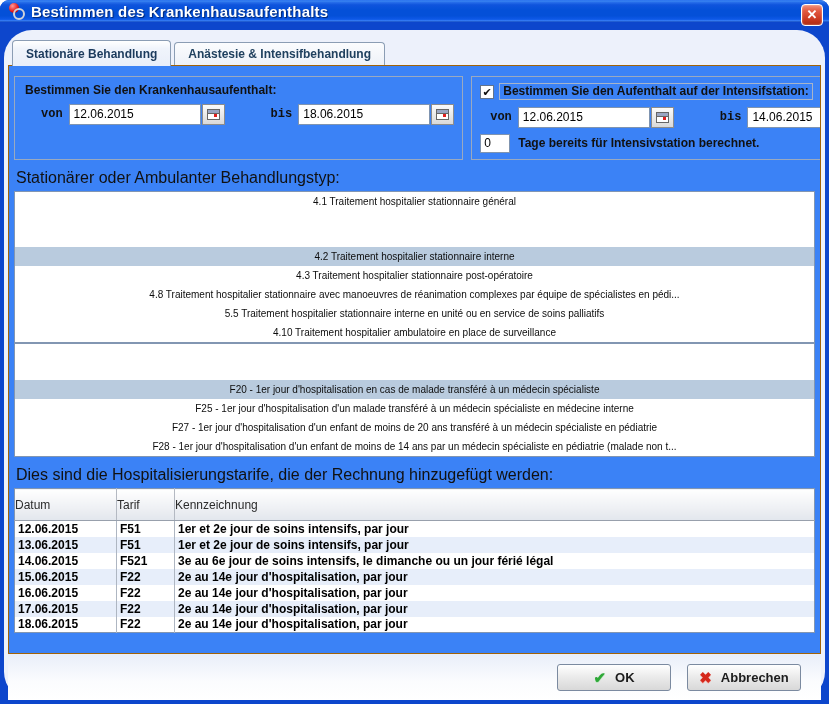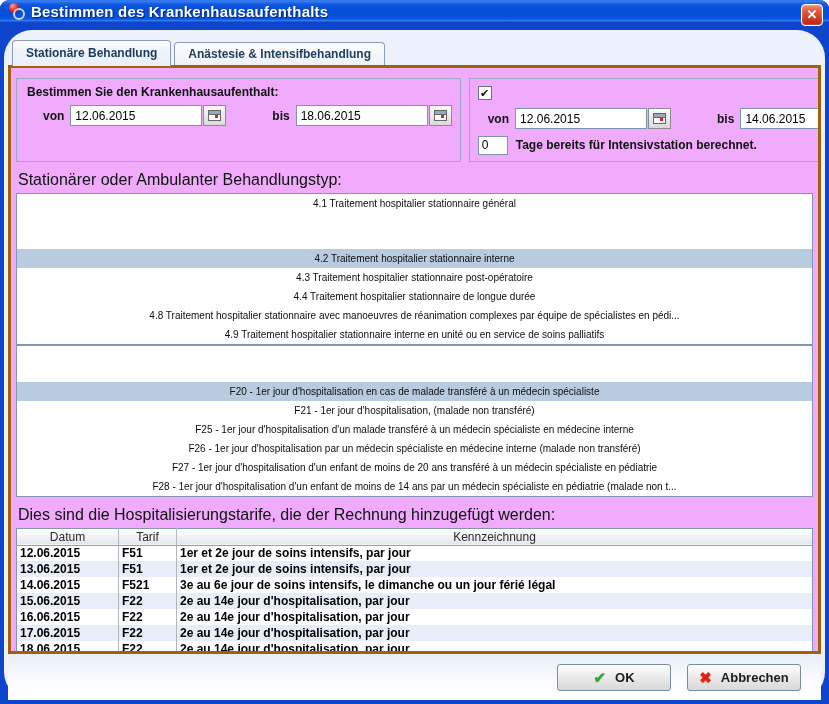--- a/index.html
+++ b/index.html
@@ -59,22 +59,22 @@
     background:linear-gradient(180deg,#ffffff 0%,#f0f4fb 30%,#e9eef9 100%);
   }
   .tab.inactive{
     height:23px;
     background:linear-gradient(180deg,#fbfcfe 0%,#eef1f8 100%);
     color:#20415f;
   }
 
   .tab-panel{
     flex:1 1 auto;
-    border:3px solid #a16207;
-    background:#f0abfc;
+    border:1px solid #a16207;
+    background:#3b82f6;
     padding:10px 5px 0 5px;
     overflow:hidden;
   }
 
   
   .groups{ display:flex; gap:8px; }
   .groupbox{
     border:1px solid #9aa9c0; height:84px;
     padding:6px 8px; display:flex; flex-direction:column; gap:6px;
     background:transparent;
@@ -86,21 +86,21 @@
   .checkbox{
     width:14px; height:14px; background:#fff; border:1px solid #64748c;
     font-size:11px; line-height:12px; text-align:center; color:#111; flex:none;
   }
   .chk-label{
     font-size:12px; font-weight:bold; color:#111;
     border:1px solid #a8b4c8; padding:0 3px; line-height:15px; white-space:nowrap;
   }
   .date-row{ display:flex; align-items:center; height:22px; }
   .date-row.indent{ padding-left:16px; }
-  .fld-label{ font-size:12px; font-weight:bold; color:#111; margin-right:6px; }
+  .fld-label{ font-size:12px; font-weight:bold; color:#111; margin-right:6px;font-family:Liberation Mono, monospace; }
   .fld-label.second{ margin-left:46px; }
   .datefield{
     width:132px; height:21px; border:1px solid #7f94b0; background:#fff;
     font-family:"Liberation Sans",sans-serif; font-size:12px; color:#000; padding:0 4px;
   }
   .cal-btn{
     width:23px; height:21px; margin-left:1px;
     border:1px solid #8c8c8c; background:linear-gradient(180deg,#fbfbfb,#d9d9d9);
     display:flex; align-items:center; justify-content:center; flex:none;
   }
@@ -121,21 +121,21 @@
     height:19px; line-height:19px; padding:0 4px;
     font-size:10px; color:#0d0d0d; white-space:nowrap; overflow:hidden;
     background:#fff;
     text-align:center;
   }
   .list-item.selected{ background:#b9cbde;margin-top:36px; }
 
   
   table.tariffs{ width:100%; border-collapse:collapse; border:1px solid #8296b2; background:#fff; table-layout:fixed; }
   table.tariffs th{
-    height:17px; font-size:12px; font-weight:normal; color:#2b2b2b; text-align:center;
+    height:32px; font-size:12px; font-weight:normal; color:#2b2b2b; text-align:left;
     background:linear-gradient(180deg,#ffffff 0%,#eef0f4 60%,#e2e6ed 100%);
     border-right:1px solid #b4b9c2; border-bottom:1px solid #98a0ac;
   }
   table.tariffs td{
     height:16px; font-size:12px; font-weight:bold; color:#000;
     padding:0 3px; border-right:1px solid #aeb6c2;
     white-space:nowrap; overflow:hidden;
   }
   table.tariffs th:last-child, table.tariffs td:last-child{ border-right:none; }
   table.tariffs tr.even td{ background:#e7eefa; }
@@ -199,20 +199,21 @@
             <input class="datefield" type="text" value="18.06.2015" style="">
             <span class="cal-btn">
                 <span class="cal-glyph"></span>
               </span>
           </div>
         </div>
 
         <div class="groupbox right">
           <div class="chk-row">
             <span class="checkbox"><span>✔</span></span>
+            <span class="chk-label">Bestimmen Sie den Aufenthalt auf der Intensifstation:</span>
           </div>
           <div class="date-row">
             <span class="fld-label" style="margin-left:10px">von</span>
             <input class="datefield" type="text" value="12.06.2015" style="">
             <span class="cal-btn">
                 <span class="cal-glyph"></span>
               </span>
             <span class="fld-label second">bis</span>
             <input class="datefield" type="text" value="14.06.2015" style="">
 
@@ -223,30 +224,28 @@
           </div>
         </div>
 
       </div>
 
       <div class="sec-label">Stationärer oder Ambulanter Behandlungstyp:</div>
       <div class="listbox">
         <div class="list-item">4.1 Traitement hospitalier stationnaire général</div>
         <div class="list-item selected">4.2 Traitement hospitalier stationnaire interne</div>
         <div class="list-item">4.3 Traitement hospitalier stationnaire post-opératoire</div>
-        <div class="list-item">4.4 Traitement hospitalier stationnaire de longue durée</div>
         <div class="list-item">4.8 Traitement hospitalier stationnaire avec manoeuvres de réanimation complexes par équipe de spécialistes en pédi...</div>
-        <div class="list-item">4.9 Traitement hospitalier stationnaire interne en unité ou en service de soins palliatifs</div>
+        <div class="list-item">5.5 Traitement hospitalier stationnaire interne en unité ou en service de soins palliatifs</div>
+        <div class="list-item">4.10 Traitement hospitalier ambulatoire en place de surveillance</div>
       </div>
 
       <div class="listbox">
         <div class="list-item selected">F20 - 1er jour d'hospitalisation en cas de malade transféré à un médecin spécialiste</div>
-        <div class="list-item">F21 - 1er jour d'hospitalisation, (malade non transféré)</div>
         <div class="list-item">F25 - 1er jour d'hospitalisation d'un malade transféré à un médecin spécialiste en médecine interne</div>
-        <div class="list-item">F26 - 1er jour d'hospitalisation par un médecin spécialiste en médecine interne (malade non transféré)</div>
         <div class="list-item">F27 - 1er jour d'hospitalisation d'un enfant de moins de 20 ans transféré à un médecin spécialiste en pédiatrie</div>
         <div class="list-item">F28 - 1er jour d'hospitalisation d'un enfant de moins de 14 ans par un médecin spécialiste en pédiatrie (malade non t...</div>
       </div>
 
       <div class="sec-label">Dies sind die Hospitalisierungstarife, die der Rechnung hinzugefügt werden:</div>
       <table class="tariffs">
         <colgroup>
             <col style="width:102px">
             <col style="width:58px">
             <col>

